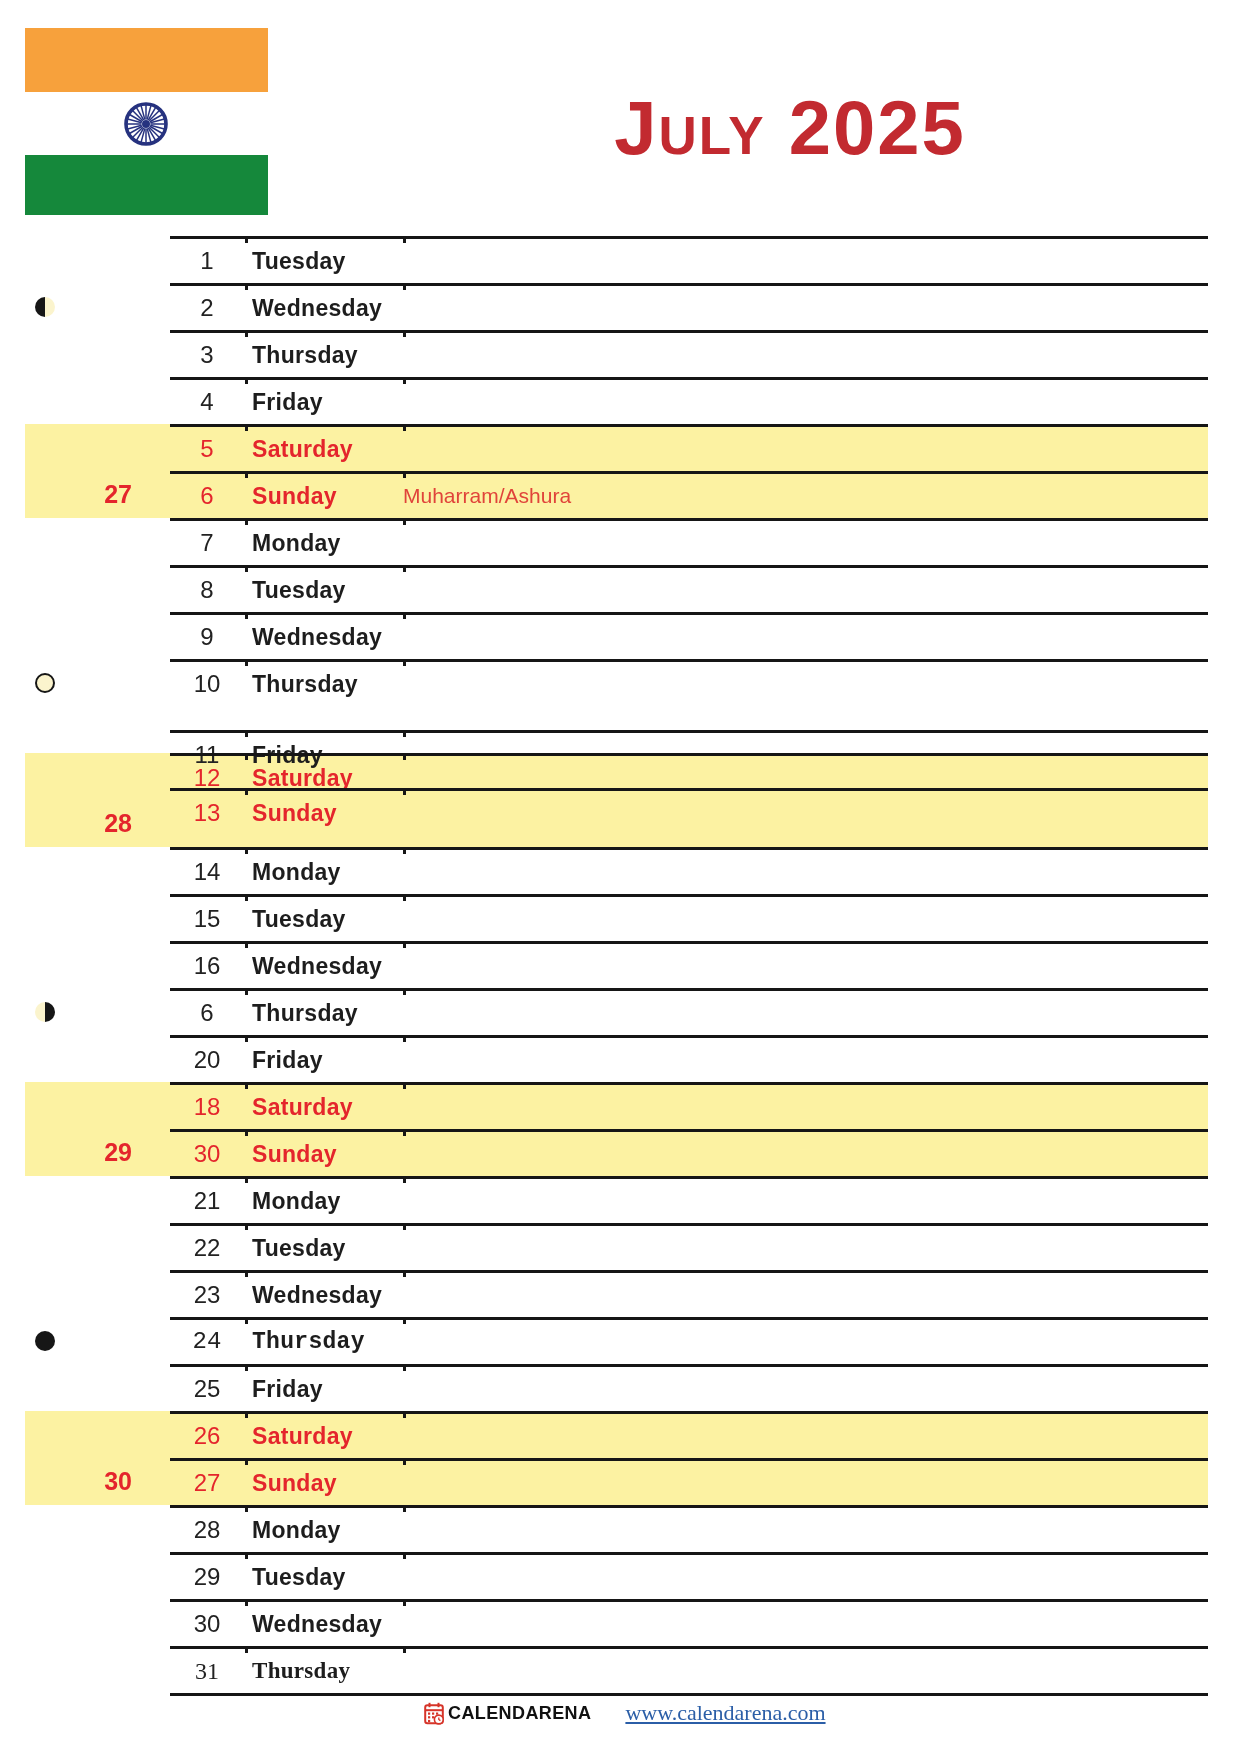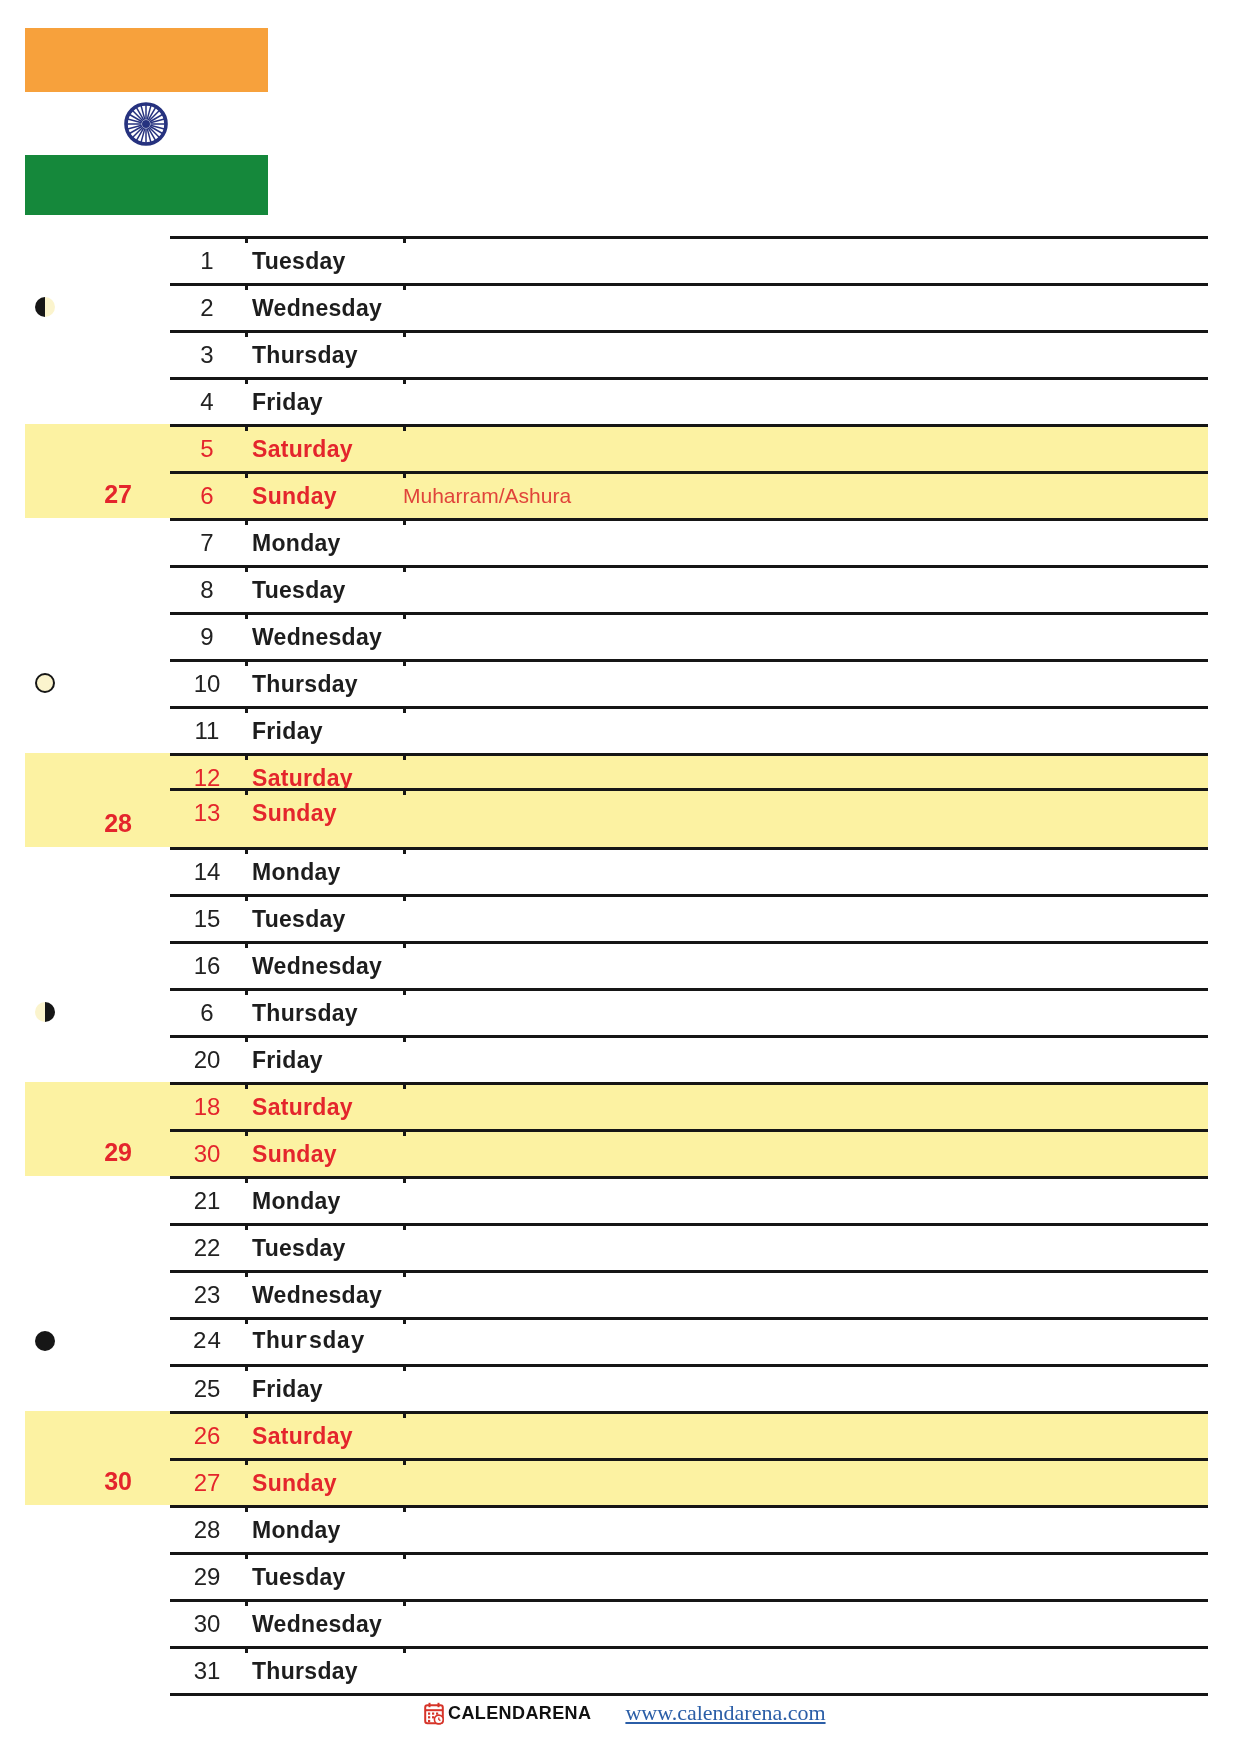--- a/index.html
+++ b/index.html
@@ -92,20 +92,21 @@
             <line x1="25.25" y1="19.102885682970026" x2="32.5" y2="6.545517328095666"></line>
             <line x1="26.18198051533946" y1="19.818019484660535" x2="36.4350288425444" y2="9.564971157455593"></line>
             <line x1="26.897114317029974" y1="20.75" x2="39.45448267190433" y2="13.499999999999991"></line>
             <line x1="27.346666218300808" y1="21.835314297038654" x2="41.352590699492296" y2="18.08243814305209"></line>
           </g>
       </svg>
     </div>
     <div class="band green"></div>
   </div>
 
+  <div class="title">July 2025</div>
 
   <div class="calendar" id="calendar">
       <div class="week-band" style="top: 188px;">
         <span class="week-num">27</span>
       </div>
       <div class="week-band" style="top: 517px;">
         <span class="week-num">28</span>
       </div>
       <div class="week-band" style="top: 846px;">
         <span class="week-num">29</span>
@@ -169,21 +170,21 @@
         <div class="tick" style="left: 75px;"></div>
         <div class="tick" style="left: 233px;"></div>
       </div>
       <div class="row" style="top: 423px;">
         <span class="num">10</span>
         <span class="day">Thursday</span>
         <div class="tick" style="left: 75px;"></div>
         <div class="tick" style="left: 233px;"></div>
       </div>
       <div class="moon full" style="top: 436.5px;"></div>
-      <div class="row" style="top: 470px; text-decoration: underline;">
+      <div class="row" style="top: 494px; text-decoration: underline;">
         <span class="num">11</span>
         <span class="day">Friday</span>
         <div class="tick" style="left: 75px;"></div>
         <div class="tick" style="left: 233px;"></div>
       </div>
       <div class="row weekend" style="top: 517px;">
         <span class="num">12</span>
         <span class="day">Saturday</span>
         <div class="tick" style="left: 75px;"></div>
         <div class="tick" style="left: 233px;"></div>
@@ -291,21 +292,21 @@
         <span class="day">Tuesday</span>
         <div class="tick" style="left: 75px;"></div>
         <div class="tick" style="left: 233px;"></div>
       </div>
       <div class="row" style="top: 1363px;">
         <span class="num">30</span>
         <span class="day">Wednesday</span>
         <div class="tick" style="left: 75px;"></div>
         <div class="tick" style="left: 233px;"></div>
       </div>
-      <div class="row" style="top: 1410px;">
+      <div class="row" style="top: 1410px; font-family: Liberation Serif, serif;">
         <span class="num">31</span>
         <span class="day">Thursday</span>
         <div class="tick" style="left: 75px;"></div>
         <div class="tick" style="left: 233px;"></div>
       </div>
       <div class="bottom-line" style="top: 1457px;"></div>
     </div>
 
   <div class="footer">
     <div class="brand">

